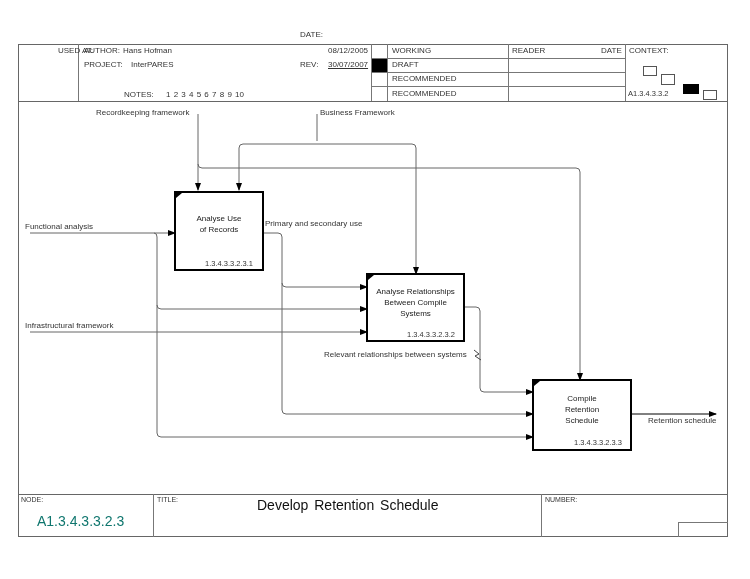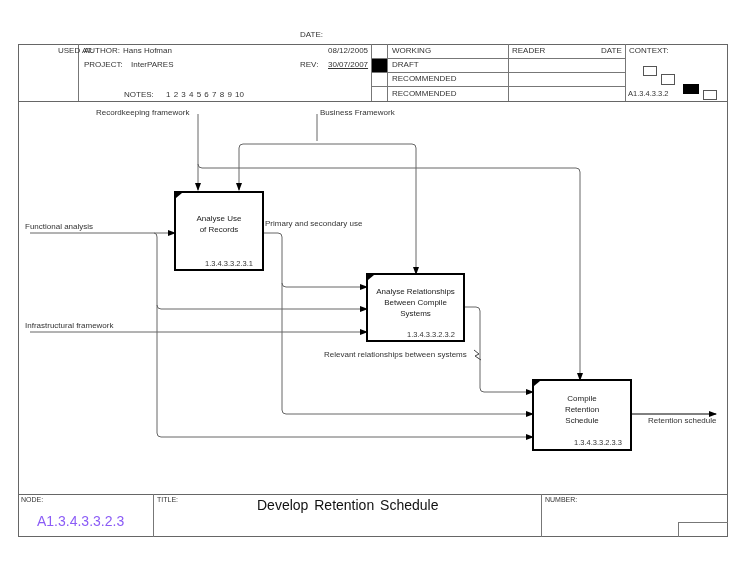--- a/index.html
+++ b/index.html
@@ -136,17 +136,17 @@
 <span class="lbl" style="left:324px; top:350px;">Relevant relationships between systems</span>
 <span class="lbl" style="left:648px; top:416px;">Retention schedule</span>
 
 <div>
   <div class="hline" style="left:18px; top:494px; width:710px; border-color:#666;"></div>
   <div class="vline" style="left:153px; top:494px; height:43px;"></div>
   <div class="vline" style="left:541px; top:494px; height:43px;"></div>
   <div class="abs" style="left:678px; top:522px; width:50px; height:15px; border-left:1px solid #777; border-top:1px solid #777; box-sizing:border-box;"></div>
 
   <span class="lbl" style="left:21px; top:496px; font-size:7px;">NODE:</span>
-  <span class="lbl" style="left:37px; top:513px; font-size:14px; color:#8b5cf6;">A1.3.4.3.3.2.3</span>
+  <span class="lbl" style="left:37px; top:513px; font-size:14px; color:#0f766e;">A1.3.4.3.3.2.3</span>
   <span class="lbl" style="left:157px; top:496px; font-size:7px;">TITLE:</span>
   <span class="lbl" style="left:257px; top:497px; font-size:14px; color:#111; word-spacing:2px;">Develop Retention Schedule</span>
   <span class="lbl" style="left:545px; top:496px; font-size:7px;">NUMBER:</span>
 </div>
 
 </body></html>

